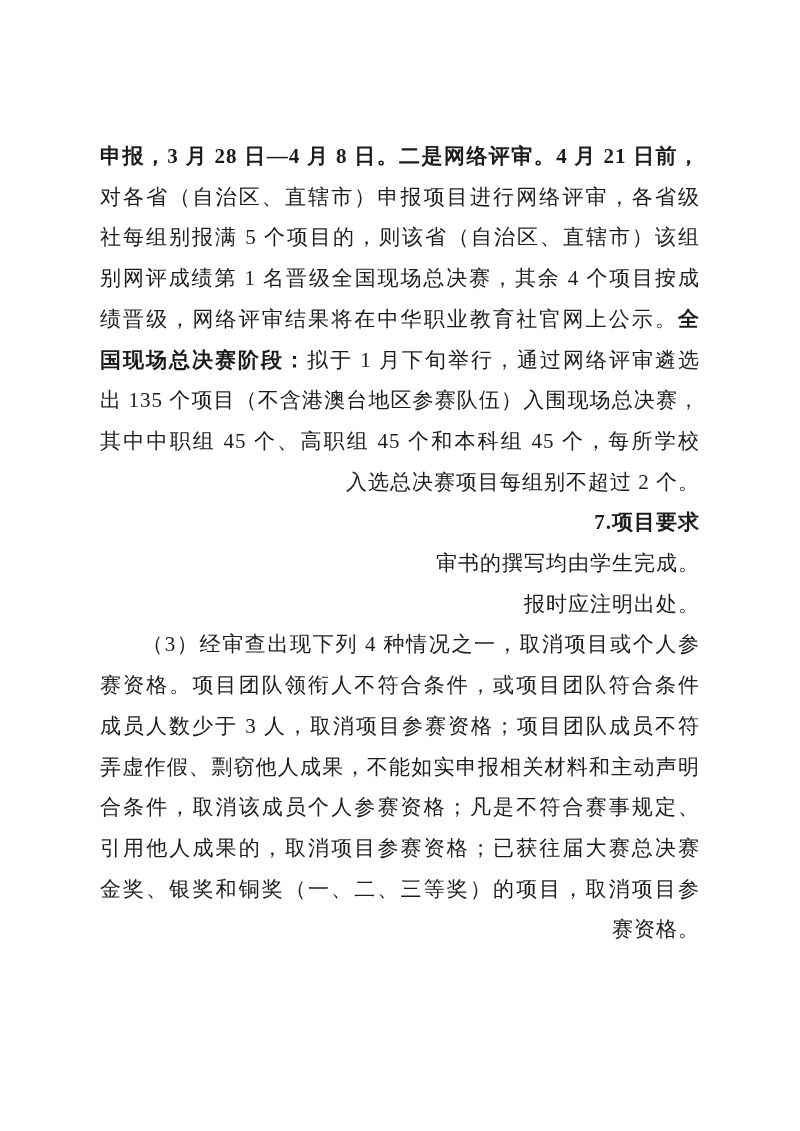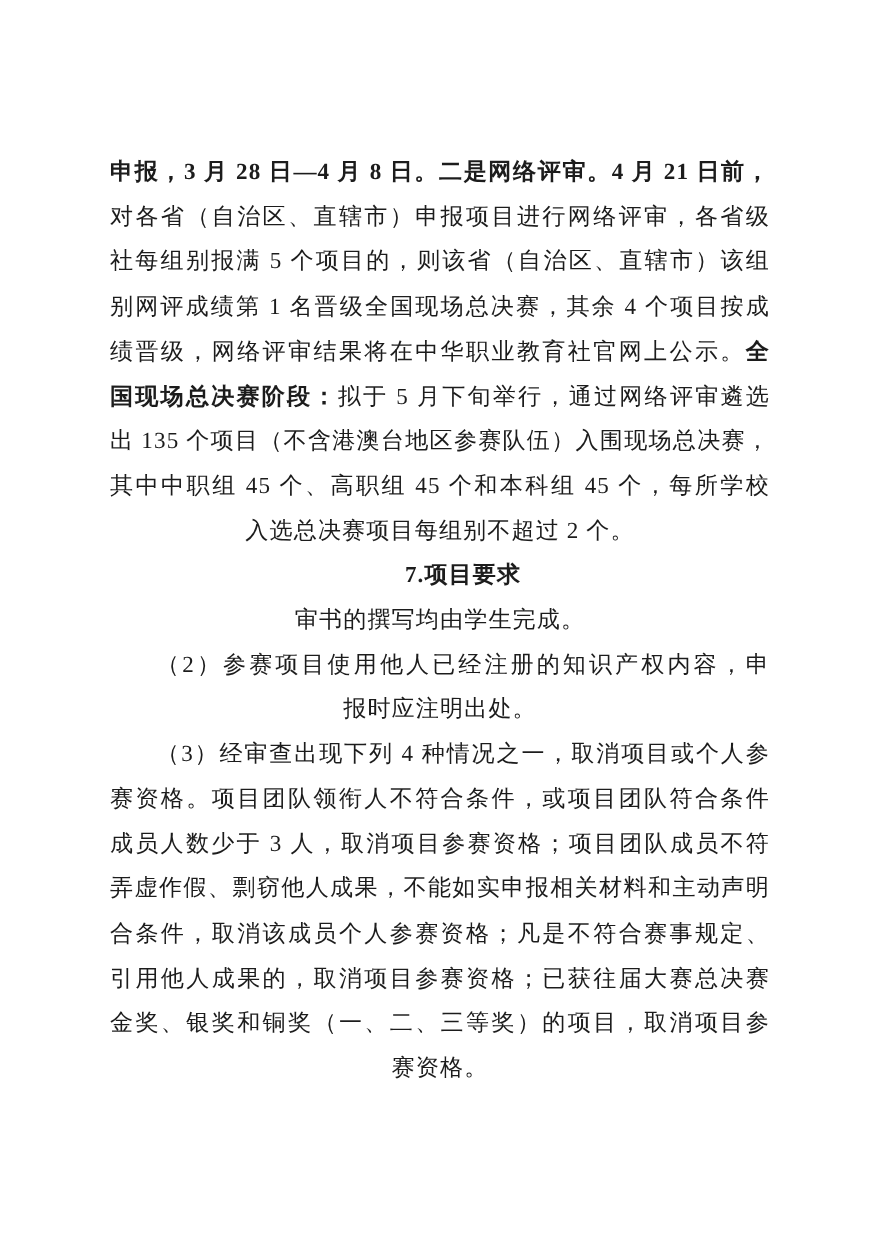--- a/index.html
+++ b/index.html
@@ -21,21 +21,21 @@
     left: 100px;
     top: 136px;
     width: 600px;
   }
   .line {
     display: block;
     font-size: 21px;
     line-height: 40.7px;
     letter-spacing: 1px;
     white-space: normal;
-    text-align: center;
+    text-align: right;
   }
   .line.justify {
     text-align: justify;
     text-align-last: justify;
     -moz-text-align-last: justify;
   }
   .line.indent {
     text-indent: 2em;
   }
   .bold {
@@ -54,27 +54,26 @@
 </head>
 <body>
 
 <div class="page">
   <div class="doc-body">
       <div class="line justify"><span class="bold">申报，3 月 28 日—4 月 8 日。二是网络评审。4 月 21 日前，</span></div>
       <div class="line justify"><span>对各省（自治区、直辖市）申报项目进行网络评审，各省级</span></div>
       <div class="line justify"><span>社每组别报满 5 个项目的，则该省（自治区、直辖市）该组</span></div>
       <div class="line justify"><span>别网评成绩第 1 名晋级全国现场总决赛，其余 4 个项目按成</span></div>
       <div class="line justify"><span>绩晋级，网络评审结果将在中华职业教育社官网上公示。</span><span class="bold">全</span></div>
-      <div class="line justify"><span class="bold">国现场总决赛阶段：</span><span>拟于 5 月下旬举行，通过网络评审遴选</span></div>
+      <div class="line justify"><span class="bold">国现场总决赛阶段：</span><span>拟于 1 月下旬举行，通过网络评审遴选</span></div>
       <div class="line justify"><span>出 135 个项目（不含港澳台地区参赛队伍）入围现场总决赛，</span></div>
       <div class="line justify"><span>其中中职组 45 个、高职组 45 个和本科组 45 个，每所学校</span></div>
       <div class="line"><span>入选总决赛项目每组别不超过 2 个。</span></div>
       <div class="line indent"><span class="bold">7.项目要求</span></div>
       <div class="line"><span>审书的撰写均由学生完成。</span></div>
-      <div class="line justify indent"><span>（2）参赛项目使用他人已经注册的知识产权内容，申</span></div>
       <div class="line"><span>报时应注明出处。</span></div>
       <div class="line justify indent"><span>（3）经审查出现下列 4 种情况之一，取消项目或个人参</span></div>
       <div class="line justify"><span>赛资格。项目团队领衔人不符合条件，或项目团队符合条件</span></div>
       <div class="line justify"><span>成员人数少于 3 人，取消项目参赛资格；项目团队成员不符</span></div>
       <div class="line justify"><span>弄虚作假、剽窃他人成果，不能如实申报相关材料和主动声明</span></div>
       <div class="line justify"><span>合条件，取消该成员个人参赛资格；凡是不符合赛事规定、</span></div>
       <div class="line justify"><span>引用他人成果的，取消项目参赛资格；已获往届大赛总决赛</span></div>
       <div class="line justify"><span>金奖、银奖和铜奖（一、二、三等奖）的项目，取消项目参</span></div>
       <div class="line"><span>赛资格。</span></div>
     </div>

